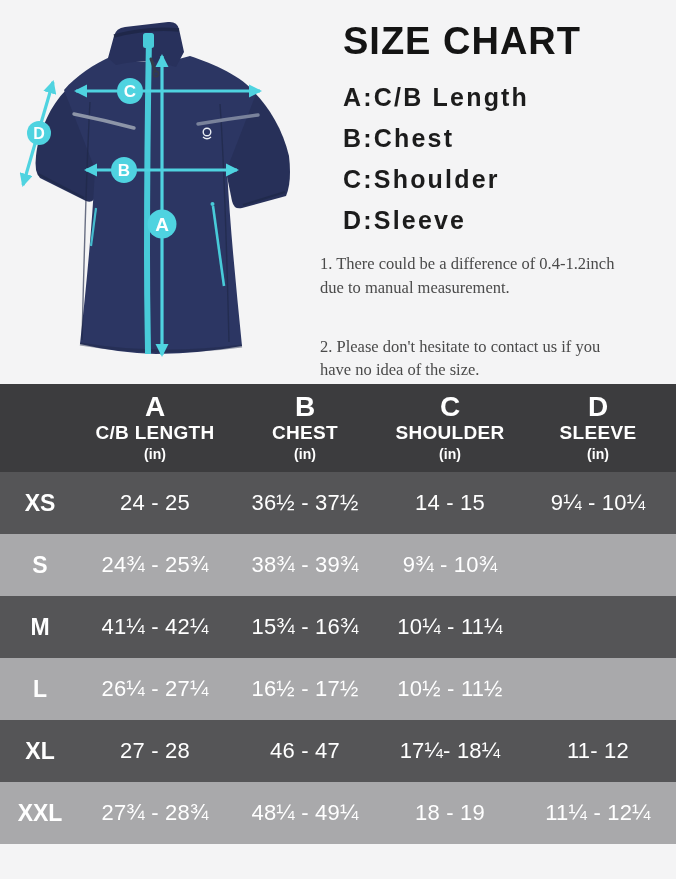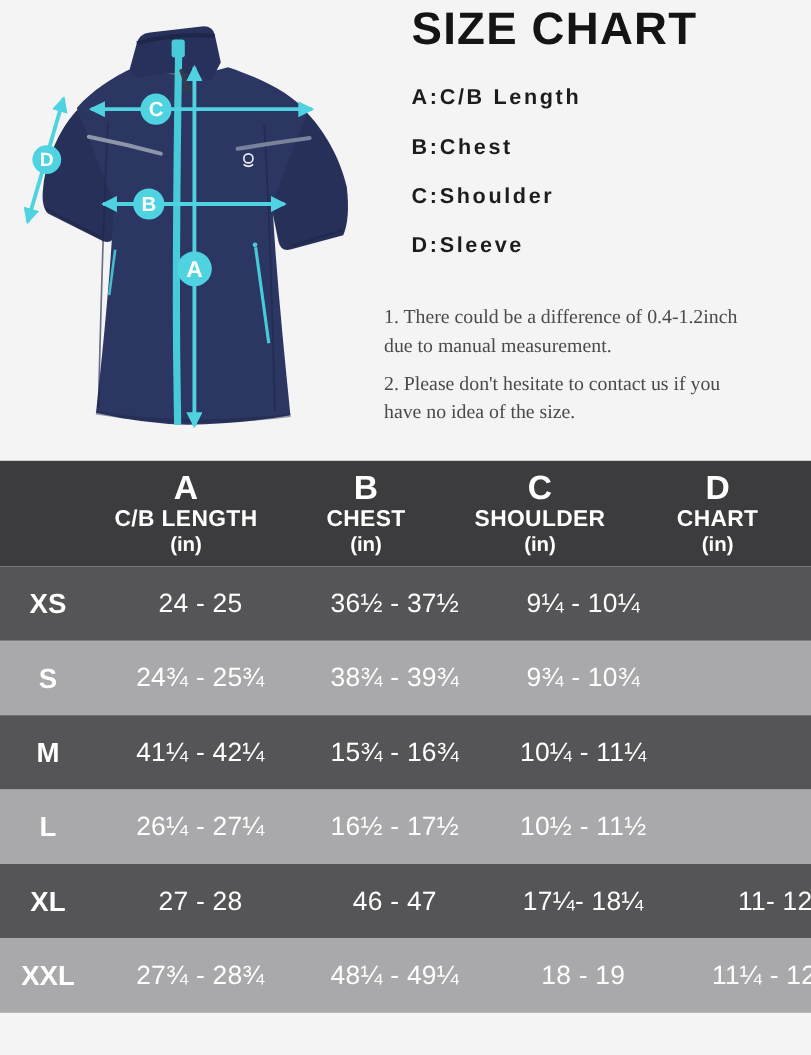--- a/index.html
+++ b/index.html
@@ -5,51 +5,51 @@
   * { margin:0; padding:0; box-sizing:border-box; }
   html,body { background:#f4f4f5; }
   .page {
     position:relative; width:676px; height:879px;
     background:#f4f4f5; overflow:hidden;
     font-family:"Liberation Sans", sans-serif;
   }
   
   .top { position:relative; height:384px; }
   .hero { position:absolute; left:8px; top:14px; }
-  .rcol { position:absolute; left:343px; top:6px; width:326px; }
+  .rcol { position:absolute; left:343px; top:22px; width:326px; }
   .title {
     font-size:38px; font-weight:800; color:#141414;
     letter-spacing:1px; line-height:1.05;
   }
   .legend { margin-top:15px; }
   .legend-line {
-    font-size:18px; font-weight:700; color:#1c1c1c;
+    font-size:25px; font-weight:700; color:#1c1c1c;
     letter-spacing:2.2px; line-height:41px; white-space:nowrap;
   }
   .notes { position:absolute; left:320px; top:252px; width:356px;font-family:Liberation Serif, serif; }
   .note {
     font-size:16.5px; color:#4a4a4a; line-height:1.44;
     white-space:pre-line;
   }
-  .note + .note { margin-top:8px; }
+  .note + .note { margin-top:35px; }
   
   .size-table { position:absolute; left:0; top:384px; width:676px; }
   .trow {
     display:grid;
     grid-template-columns:80px 150px 150px 140px 156px;
     align-items:center; text-align:center; width:676px;
   }
   .thead {
     height:88px; background:#3c3c3e; color:#ffffff;
   }
   .hcell { display:flex; flex-direction:column; justify-content:center; }
   .hletter { font-size:28px; font-weight:700; line-height:30px; }
   .hname   { font-size:19px; font-weight:700; line-height:22px; letter-spacing:.3px;text-align:center; }
-  .hunit   { font-size:17px; font-weight:700; line-height:20px; }
-  .drow { height:62px; color:#ffffff;gap:12px; }
+  .hunit   { font-size:14px; font-weight:700; line-height:20px; }
+  .drow { height:62px; color:#ffffff; }
   .drow.dark  { background:#555557; }
   .drow.light { background:#a9a9ab; }
   .scell { font-size:23px; font-weight:700; }
   .vcell { font-size:22px; font-weight:400; letter-spacing:.2px; }
 </style>
 </head>
 <body>
 
 <div class="page">
 
@@ -155,29 +155,30 @@
         <div class="hname">CHEST</div>
         <div class="hunit">(in)</div>
       </div>
       <div class="hcell">
         <div class="hletter">C</div>
         <div class="hname">SHOULDER</div>
         <div class="hunit">(in)</div>
       </div>
       <div class="hcell">
         <div class="hletter">D</div>
-        <div class="hname">CHART</div>
+        <div class="hname">SLEEVE</div>
         <div class="hunit">(in)</div>
       </div>
     </div>
 
     <div class="trow drow dark">
       <div class="scell">XS</div>
       <div class="vcell">24 - 25</div>
       <div class="vcell">36½ - 37½</div>
+      <div class="vcell">14 - 15</div>
       <div class="vcell">9¼ - 10¼</div>
     </div>
 
     <div class="trow drow light">
       <div class="scell">S</div>
       <div class="vcell">24¾ - 25¾</div>
       <div class="vcell">38¾ - 39¾</div>
       <div class="vcell">9¾ - 10¾</div>
     </div>
 

